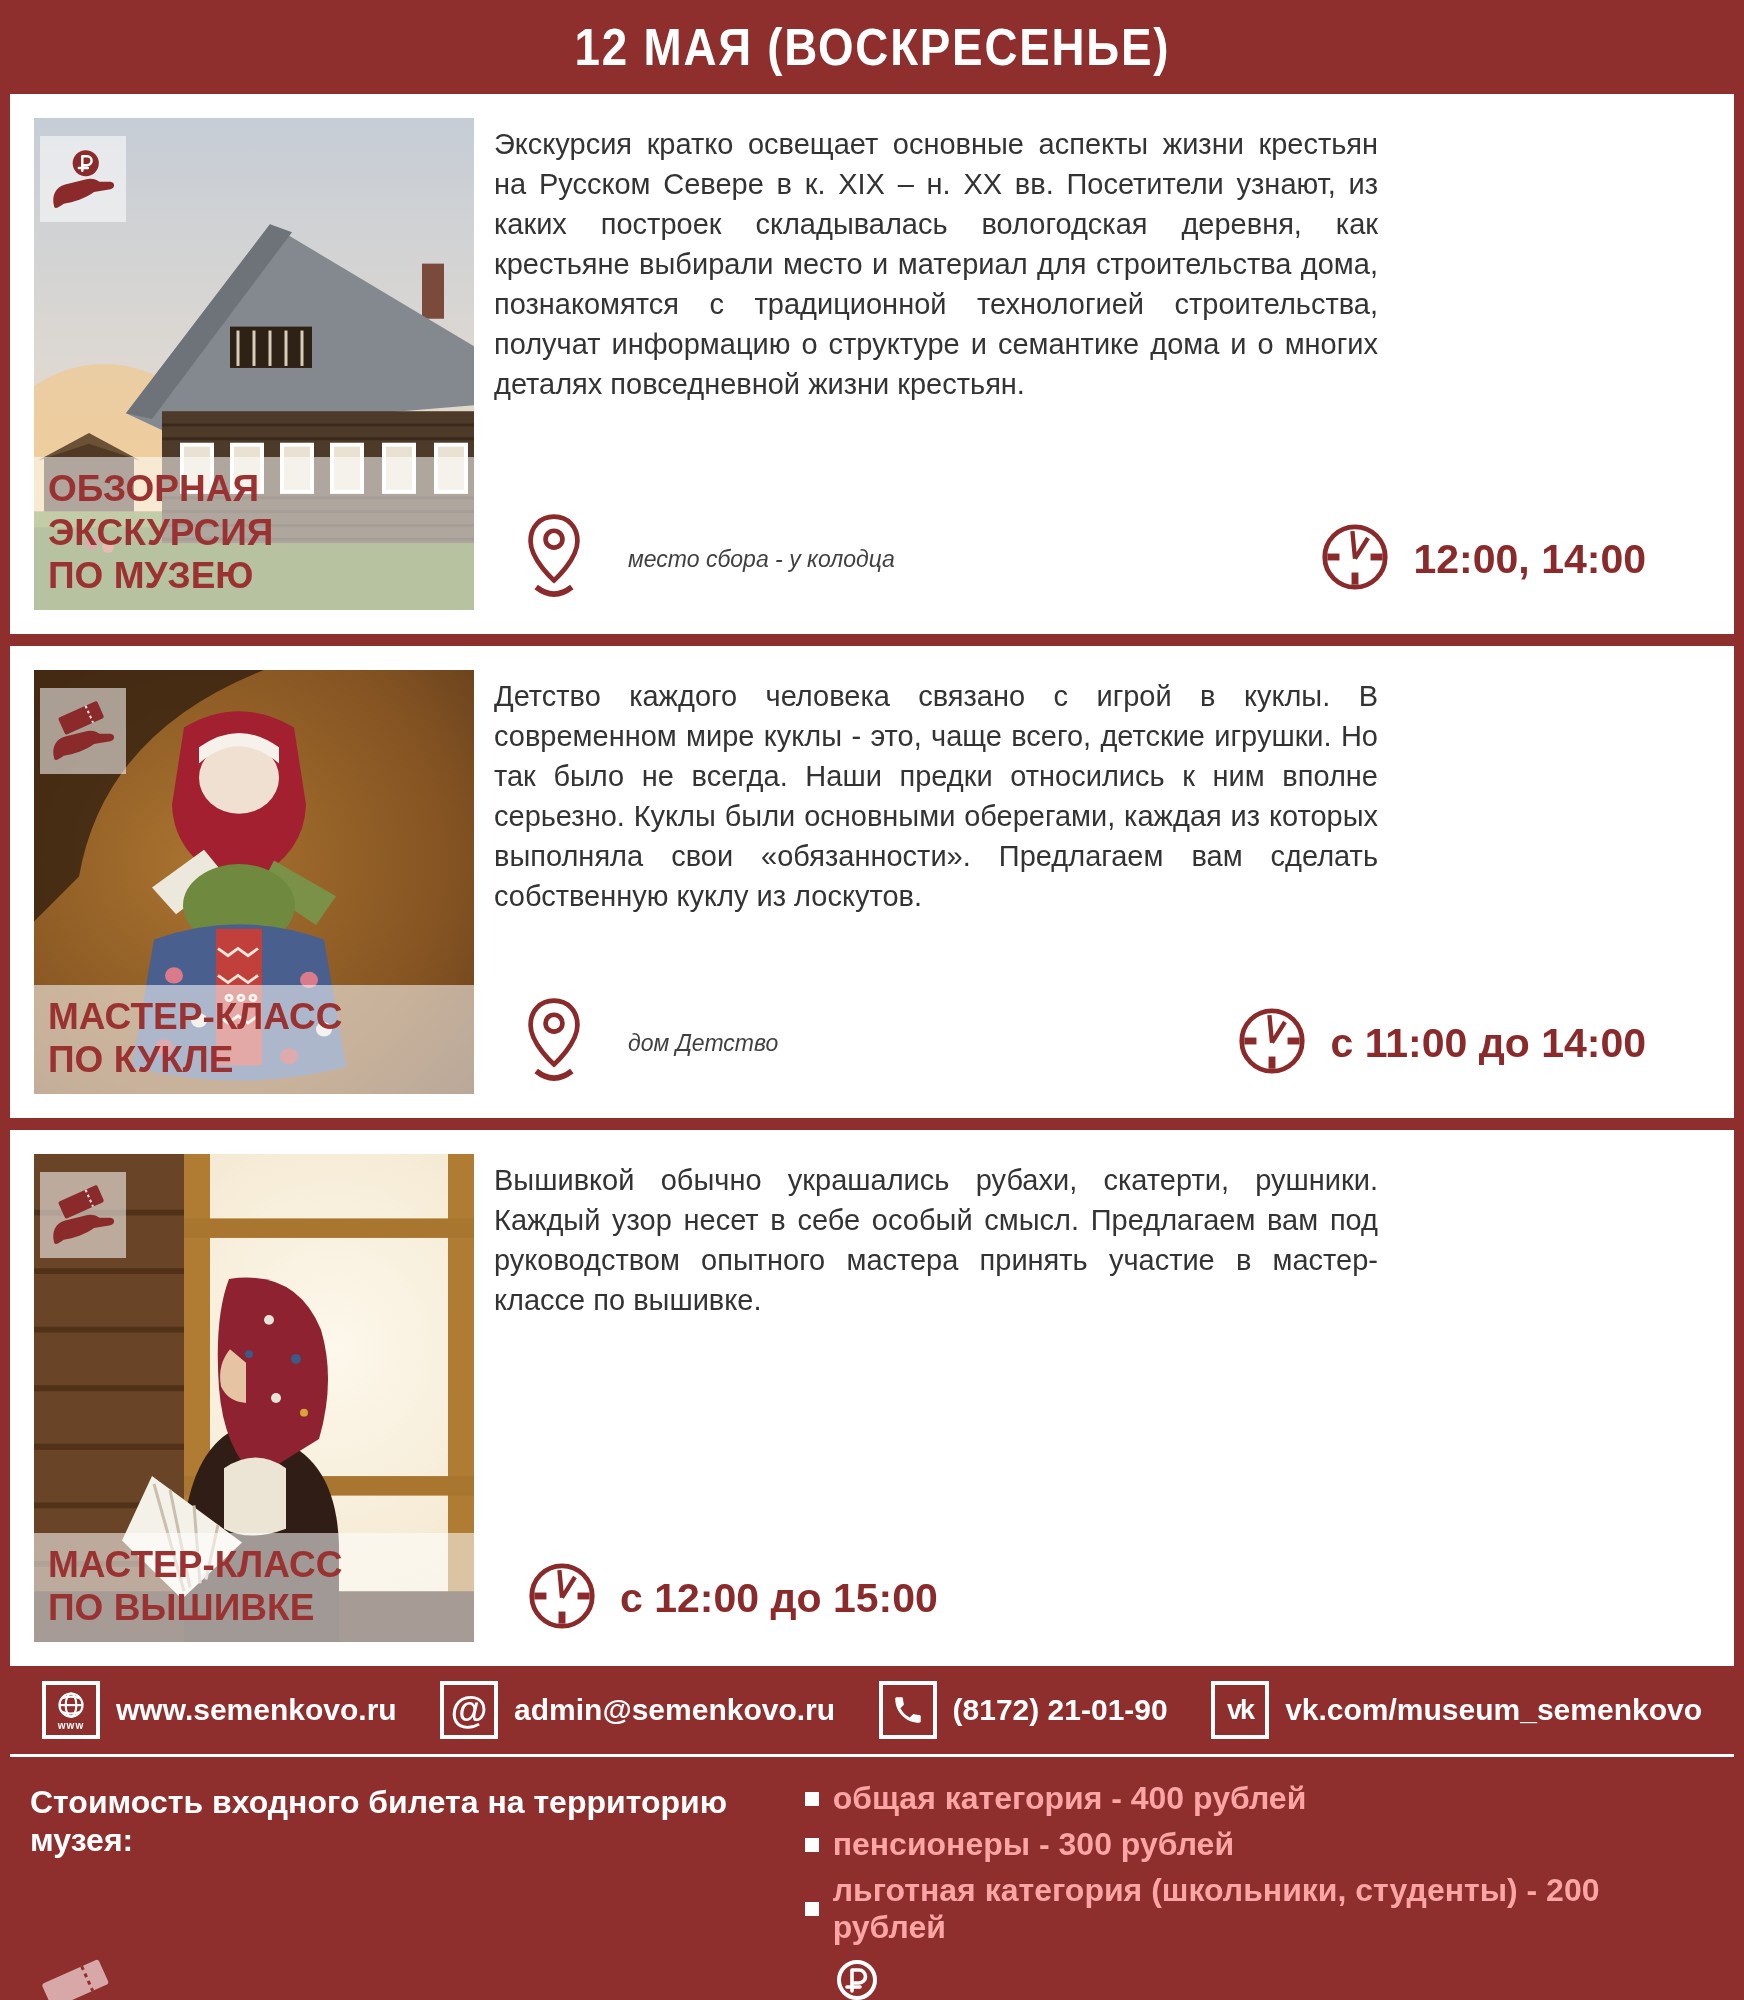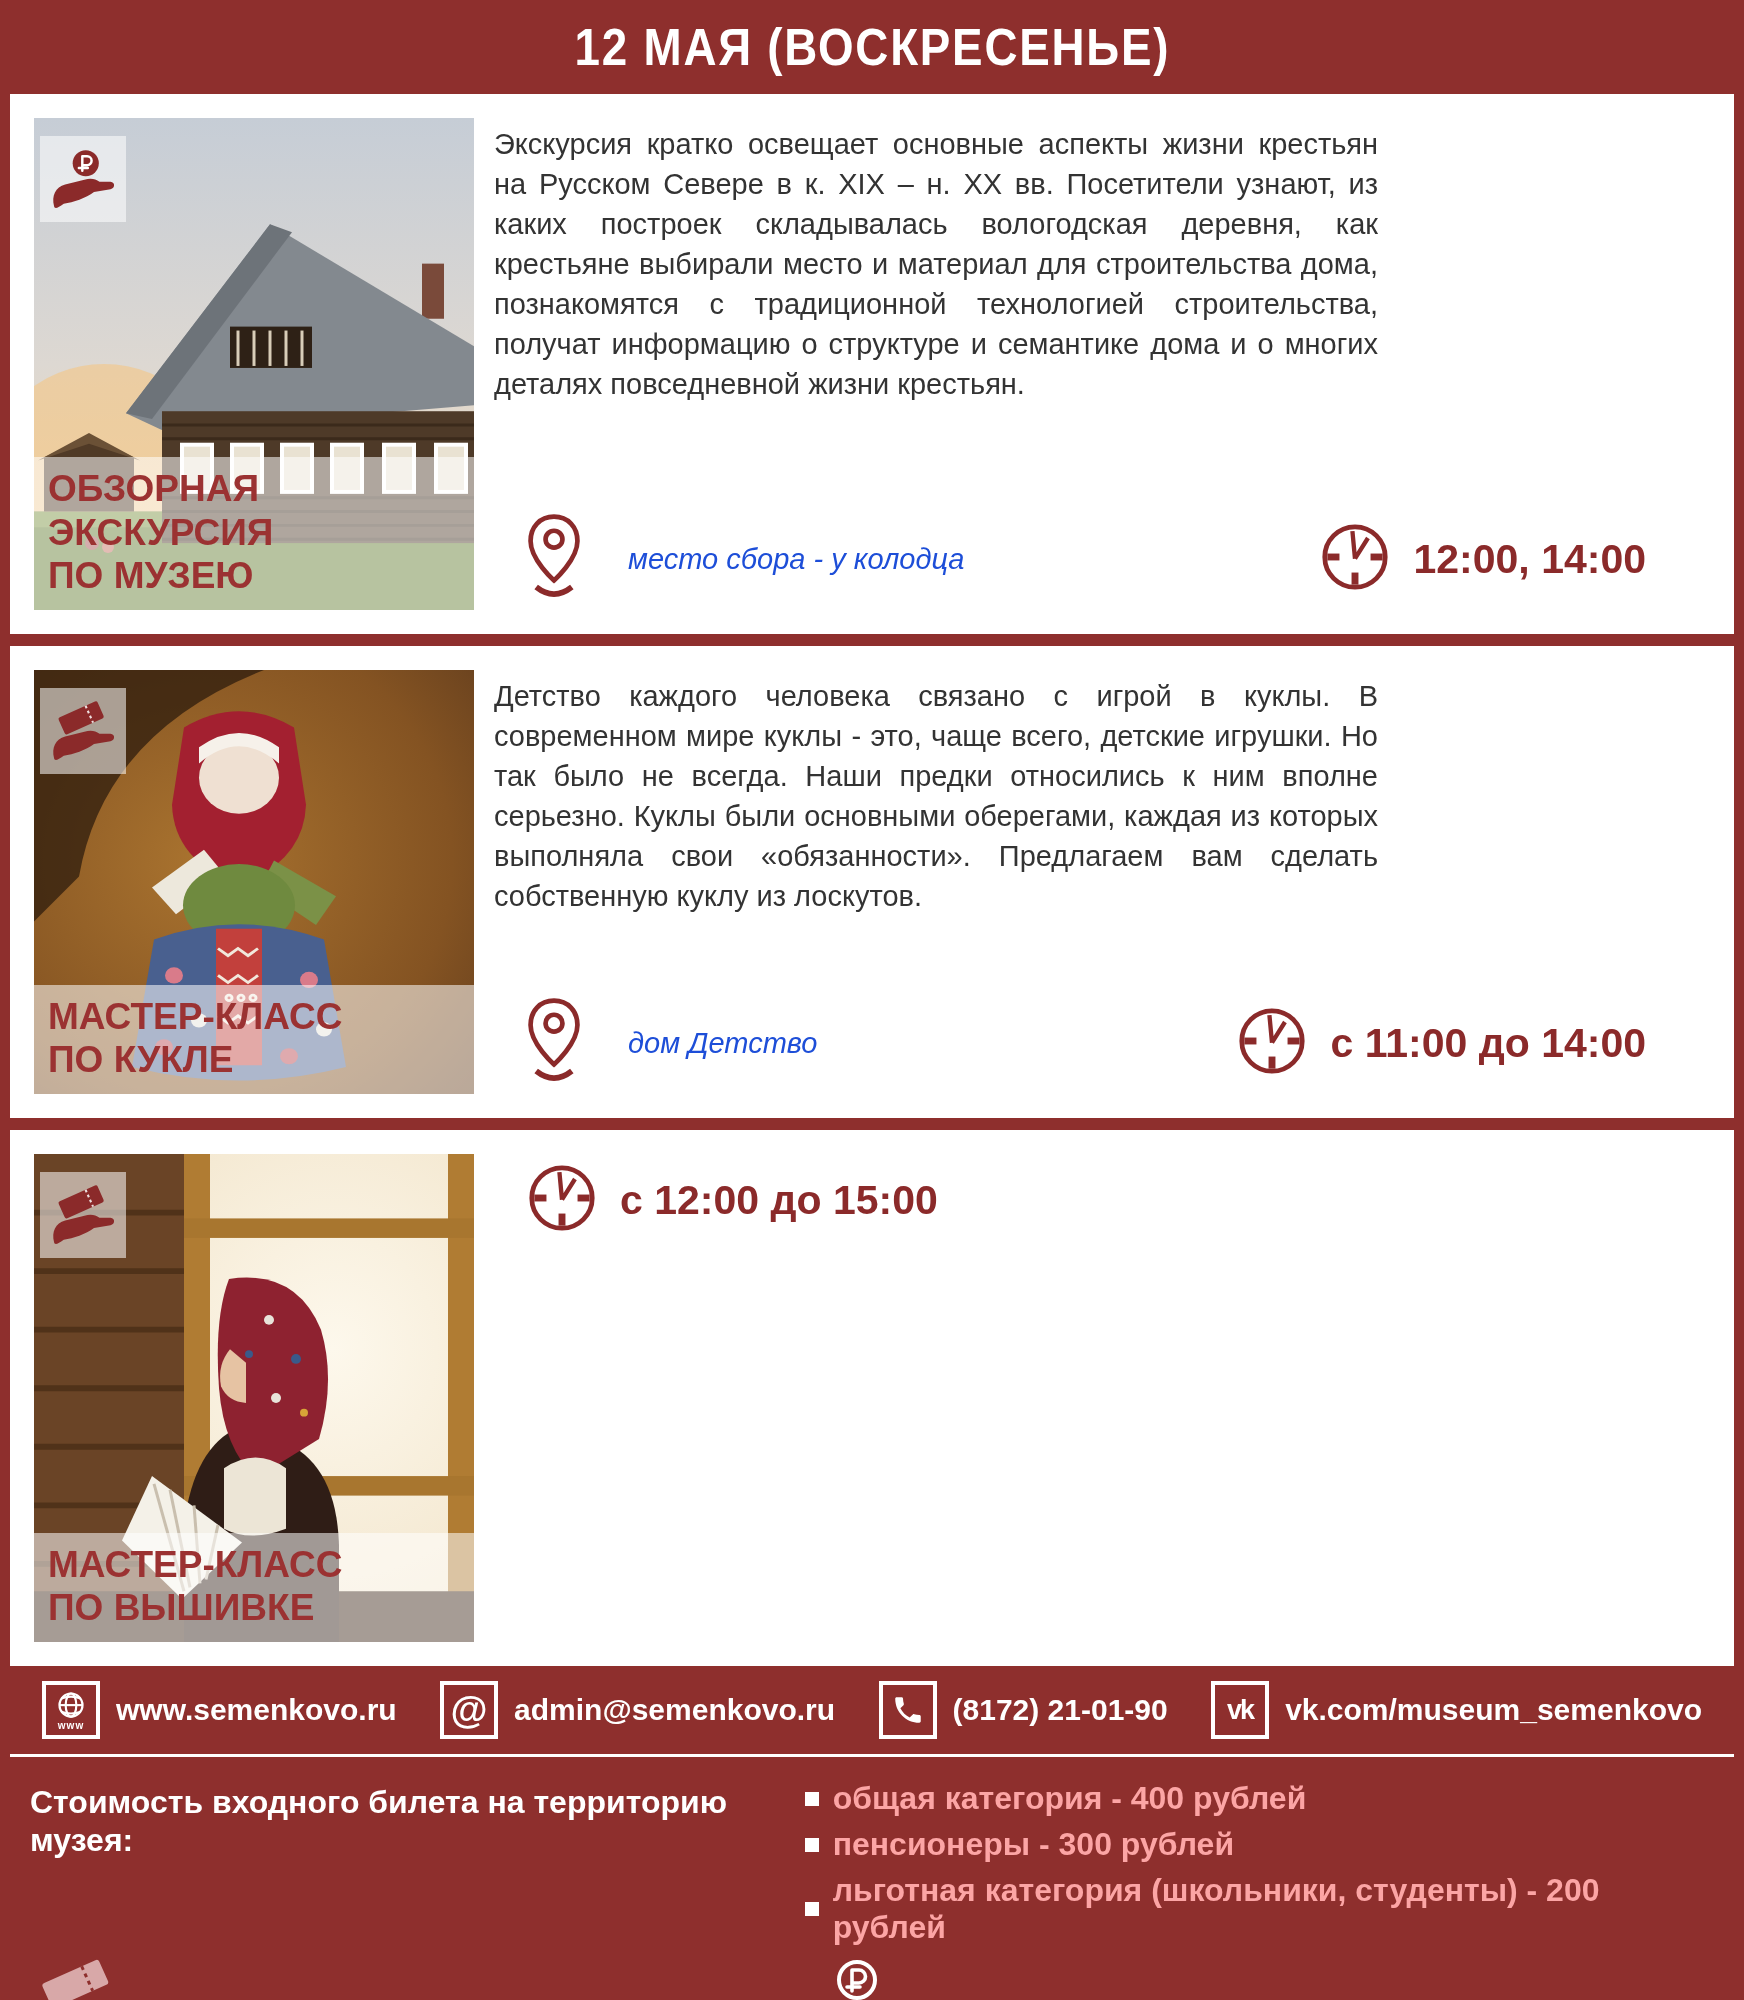--- a/index.html
+++ b/index.html
@@ -34,21 +34,21 @@
     position:absolute; left:0; right:0; bottom:0;
     background:rgba(255,255,255,.55);
     color:#9B3232; font-weight:bold; text-align:left;
     font-size:37px; line-height:1.18; padding:10px 14px 12px;
   }
   .content { flex:1; display:flex; flex-direction:column; justify-content:space-between; padding-top:6px; }
   .desc { width:884px; font-size:29px; line-height:1.38; color:#333; text-align:justify; }
   .meta { display:flex; align-items:center; justify-content:space-between; padding:0 64px 4px 30px; }
   .place { display:flex; align-items:center; gap:44px; }
   .pin-icon svg { width:60px; height:90px; }
-  .place-text { font-style:italic; font-size:29px; color:#1d4ed8; }
+  .place-text { font-style:italic; font-size:23px; color:#404040; }
   .timebox { display:flex; align-items:center; gap:20px; }
   .clock-icon svg { width:76px; height:76px; }
   .time-text { font-size:41px; font-weight:bold; color:#8B2A2A; white-space:nowrap; }
   
   .contactsbar { height:88px; display:flex; align-items:center; justify-content:space-between; padding:0 42px;gap:28px; }
   .contact { display:flex; align-items:center; gap:16px; color:#fff; font-weight:bold; font-size:30px; }
   .sq {
     width:58px; height:58px; border:4px solid #fff; box-sizing:border-box;
     display:flex; align-items:center; justify-content:center; flex-direction:column; color:#fff;
   }
@@ -302,20 +302,21 @@
           </g>
           <path d="M6,88 C2,72 8,60 22,56 L50,49 C60,46 66,48 72,52 L88,52 C95,53 95,61 88,63 L64,67 C52,76 34,82 20,84 C12,90 7,92 6,88 Z" fill="#8B2A2A"></path>
         </svg>
       </div>
       <div class="photo-label">
         <span>МАСТЕР-КЛАСС</span><br>
         <span>ПО ВЫШИВКЕ</span>
       </div>
     </div>
     <div class="content">
+      <div class="desc">Вышивкой обычно украшались рубахи, скатерти, рушники. Каждый узор несет в себе особый смысл. Предлагаем вам под руководством опытного мастера принять участие в мастер-классе по вышивке.</div>
       <div class="meta">
         <div class="timebox">
           <span class="clock-icon">
             <svg viewBox="0 0 88 88" fill="none" stroke="#8B2A2A">
               <circle cx="44" cy="44" r="35" stroke-width="5.5"></circle>
               <line x1="12" y1="44" x2="26" y2="44" stroke-width="8"></line>
               <line x1="62" y1="44" x2="76" y2="44" stroke-width="8"></line>
               <line x1="44" y1="62" x2="44" y2="76" stroke-width="8"></line>
               <path d="M44,46 L41,14 M44,46 L59,22" stroke-width="5"></path>
             </svg>

